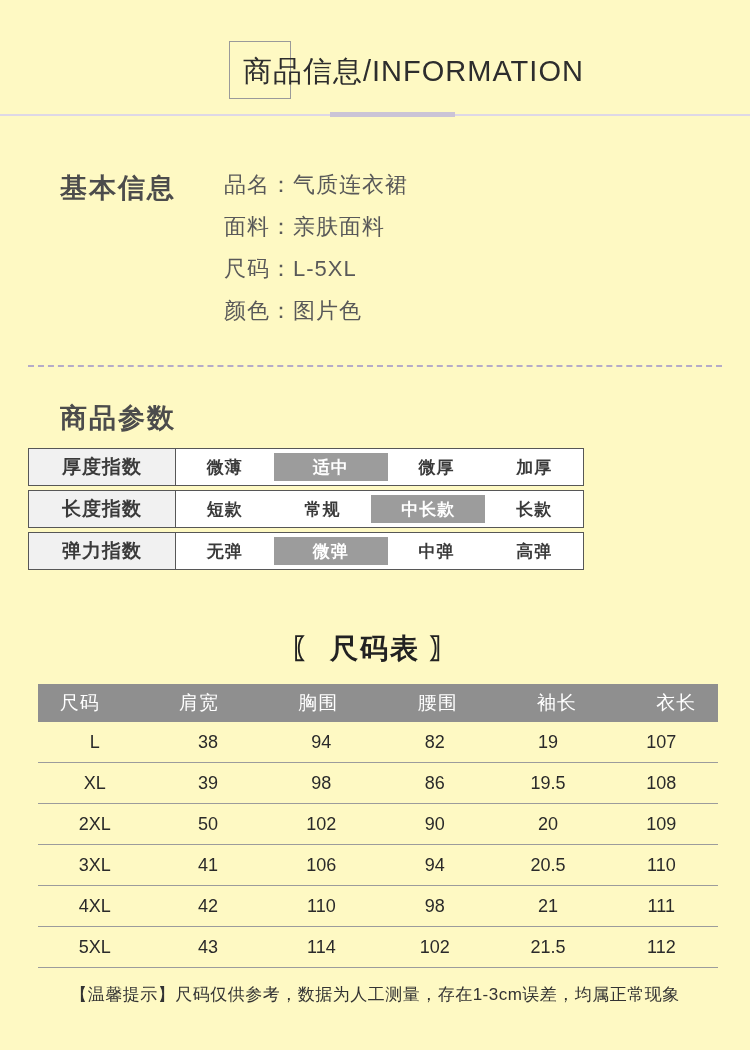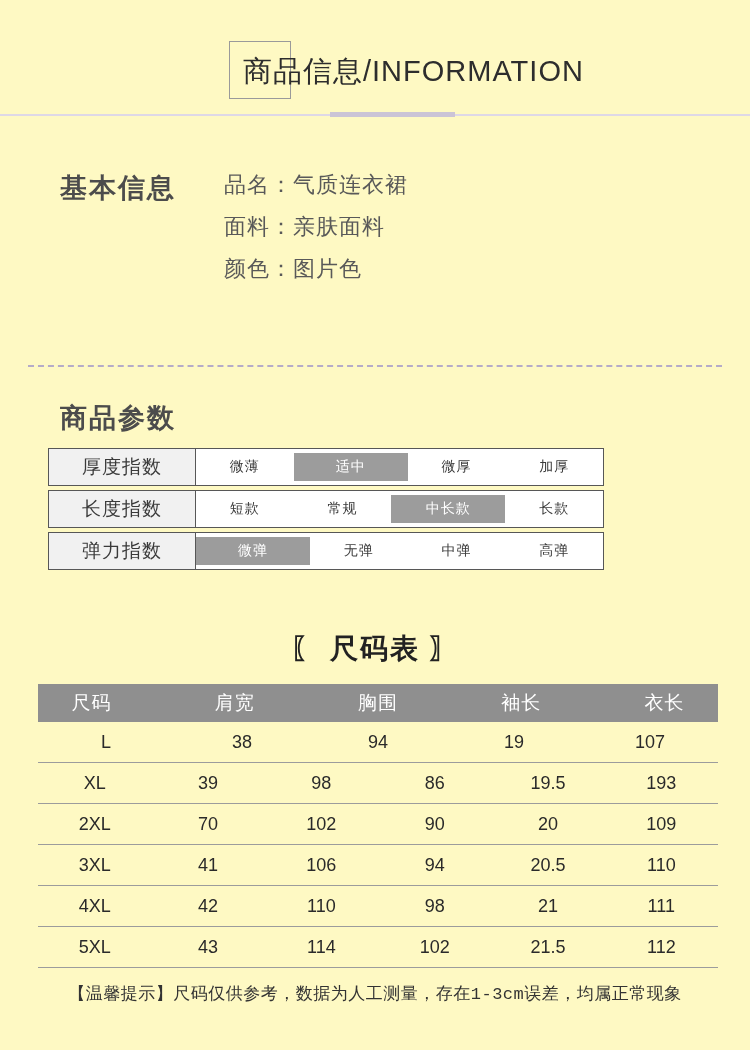--- a/index.html
+++ b/index.html
@@ -35,33 +35,33 @@
   .dash-divider {
     position:absolute; left:28px; top:365px; width:694px; height:0;
     border-top:2px dashed #b5abc8;
   }
 
   
   .params-heading {
     position:absolute; left:60px; top:400px; font-size:27px; font-weight:bold;
     color:#4c4c4c; letter-spacing:2px;
   }
-  .param-table { position:absolute; left:48px; top:448px; width:556px; }
+  .param-table { position:absolute; left:28px; top:448px; width:556px;font-weight:bold; }
   .prow {
     display:flex; height:38px; margin-bottom:4px; box-sizing:border-box;
     border:1px solid #575757; background:#fff;
   }
   .plabel {
     width:147px; box-sizing:border-box; background:#f1f1f1;
     border-right:1px solid #575757; display:flex; align-items:center; justify-content:center;
     font-size:19px; color:#3a3a3a; letter-spacing:1px;
   }
   .popt {
     flex:1; display:flex; align-items:center; justify-content:center;
-    font-size:14px; color:#3a3a3a; letter-spacing:1px;
+    font-size:17px; color:#3a3a3a; letter-spacing:1px;
   }
   .popt span.sel {
     display:inline-flex; width:114px; height:28px; align-items:center; justify-content:center;
     background:#9c9c9c; color:#ffffff;
   }
 
   
   .size-title {
     position:absolute; left:0; top:633px; width:750px; text-align:center;
     font-size:28px; line-height:32px; font-weight:bold; color:#222222; letter-spacing:2px;
@@ -71,37 +71,38 @@
   .sheader .scell { color:#ffffff; font-size:19px; letter-spacing:1px; }
   .srow {
     display:flex; height:40px; border-bottom:1px solid #9c9c9c;
     font-size:18px; color:#2a2a2a;
   }
   .scell { flex:1; display:flex; align-items:center; justify-content:center; }
 
   
   .notice {
     position:absolute; left:0; top:985px; width:750px; text-align:center;
-    font-size:17px; line-height:20px; color:#333333; letter-spacing:0.5px;font-family:Liberation Mono, monospace;
+    font-size:17px; line-height:20px; color:#333333; letter-spacing:0.5px;
   }
 </style>
 </head>
 <body>
 
 <div class="page">
 
   <div class="title-box"></div>
   <div class="page-title">商品信息/INFORMATION</div>
   <div class="head-divider"></div>
   <div class="head-divider-accent"></div>
 
   <div class="basic-heading">基本信息</div>
   <div class="info-list">
     <div class="info-row"><span>品名：</span><span>气质连衣裙</span></div>
     <div class="info-row"><span>面料：</span><span>亲肤面料</span></div>
+    <div class="info-row"><span>尺码：</span><span>L-5XL</span></div>
     <div class="info-row"><span>颜色：</span><span>图片色</span></div>
   </div>
 
   <div class="dash-divider"></div>
 
   <div class="params-heading">商品参数</div>
   <div class="param-table">
     <div class="prow">
       <div class="plabel">厚度指数</div>
       <div class="popt">
@@ -128,62 +129,64 @@
       <div class="popt">
           <span class="sel">中长款</span>
         </div>
       <div class="popt">
           <span>长款</span>
         </div>
     </div>
     <div class="prow">
       <div class="plabel">弹力指数</div>
       <div class="popt">
+          <span>无弹</span>
+        </div>
+      <div class="popt">
           <span class="sel">微弹</span>
-        </div>
-      <div class="popt">
-          <span>无弹</span>
         </div>
       <div class="popt">
           <span>中弹</span>
         </div>
       <div class="popt">
           <span>高弹</span>
         </div>
     </div>
   </div>
 
   <div class="size-title">〖 尺码表 〗</div>
   <div class="size-table">
     <div class="sheader">
         <div class="scell">尺码</div>
         <div class="scell">肩宽</div>
         <div class="scell">胸围</div>
+        <div class="scell">腰围</div>
         <div class="scell">袖长</div>
         <div class="scell">衣长</div>
       </div>
     <div>
         <div class="srow">
           <div class="scell">L</div>
           <div class="scell">38</div>
           <div class="scell">94</div>
+          <div class="scell">82</div>
           <div class="scell">19</div>
           <div class="scell">107</div>
         </div>
         <div class="srow">
           <div class="scell">XL</div>
           <div class="scell">39</div>
           <div class="scell">98</div>
           <div class="scell">86</div>
           <div class="scell">19.5</div>
-          <div class="scell">193</div>
+          <div class="scell">108</div>
         </div>
         <div class="srow">
           <div class="scell">2XL</div>
-          <div class="scell">70</div>
+          <div class="scell">50</div>
           <div class="scell">102</div>
           <div class="scell">90</div>
           <div class="scell">20</div>
           <div class="scell">109</div>
         </div>
         <div class="srow">
           <div class="scell">3XL</div>
           <div class="scell">41</div>
           <div class="scell">106</div>
           <div class="scell">94</div>

